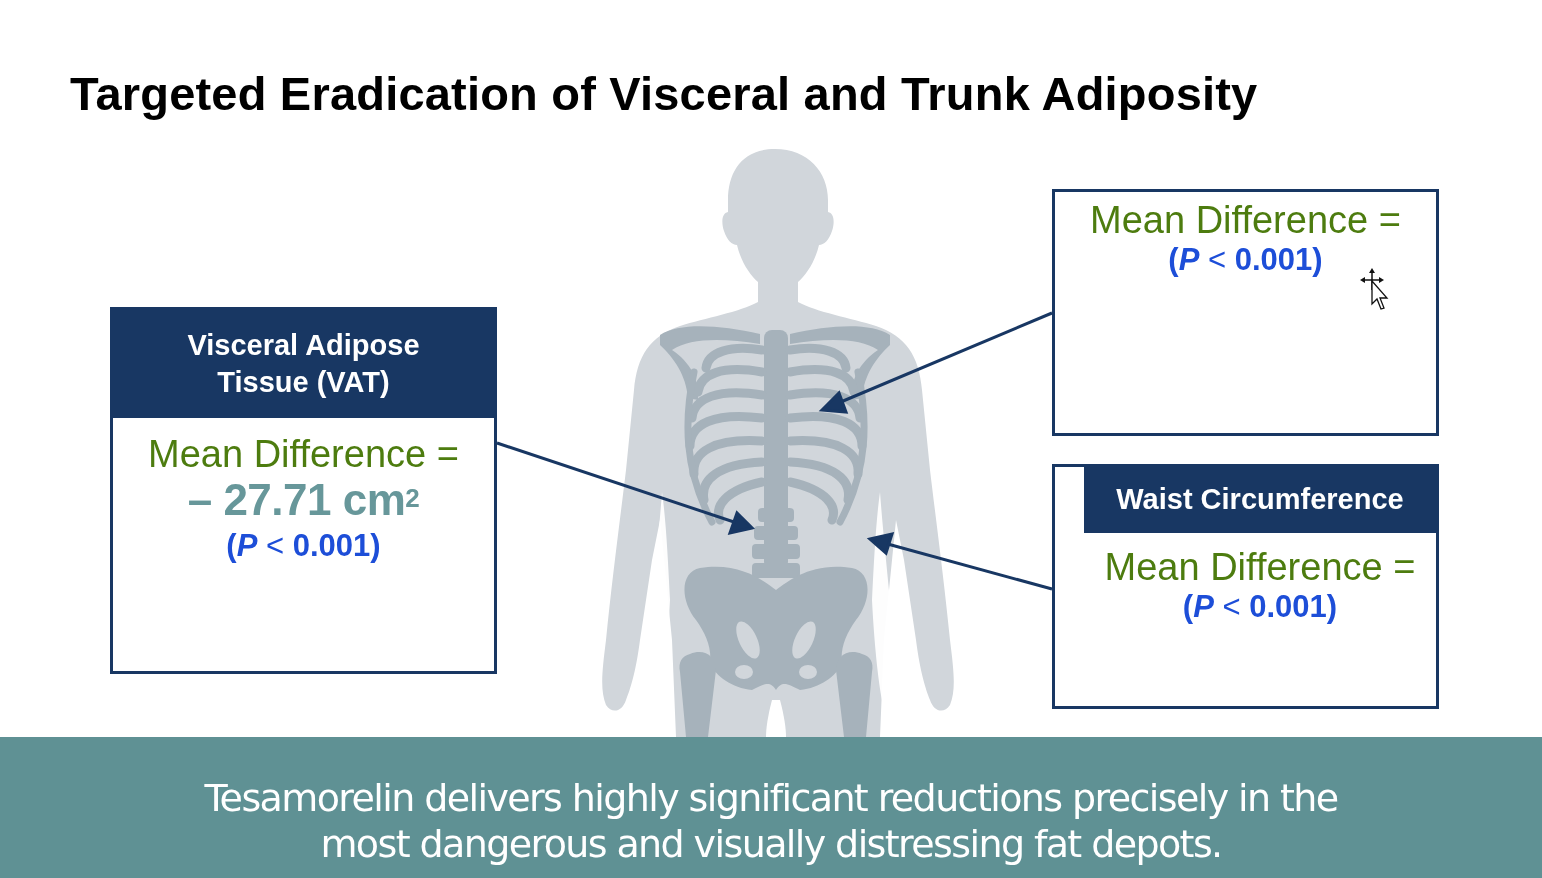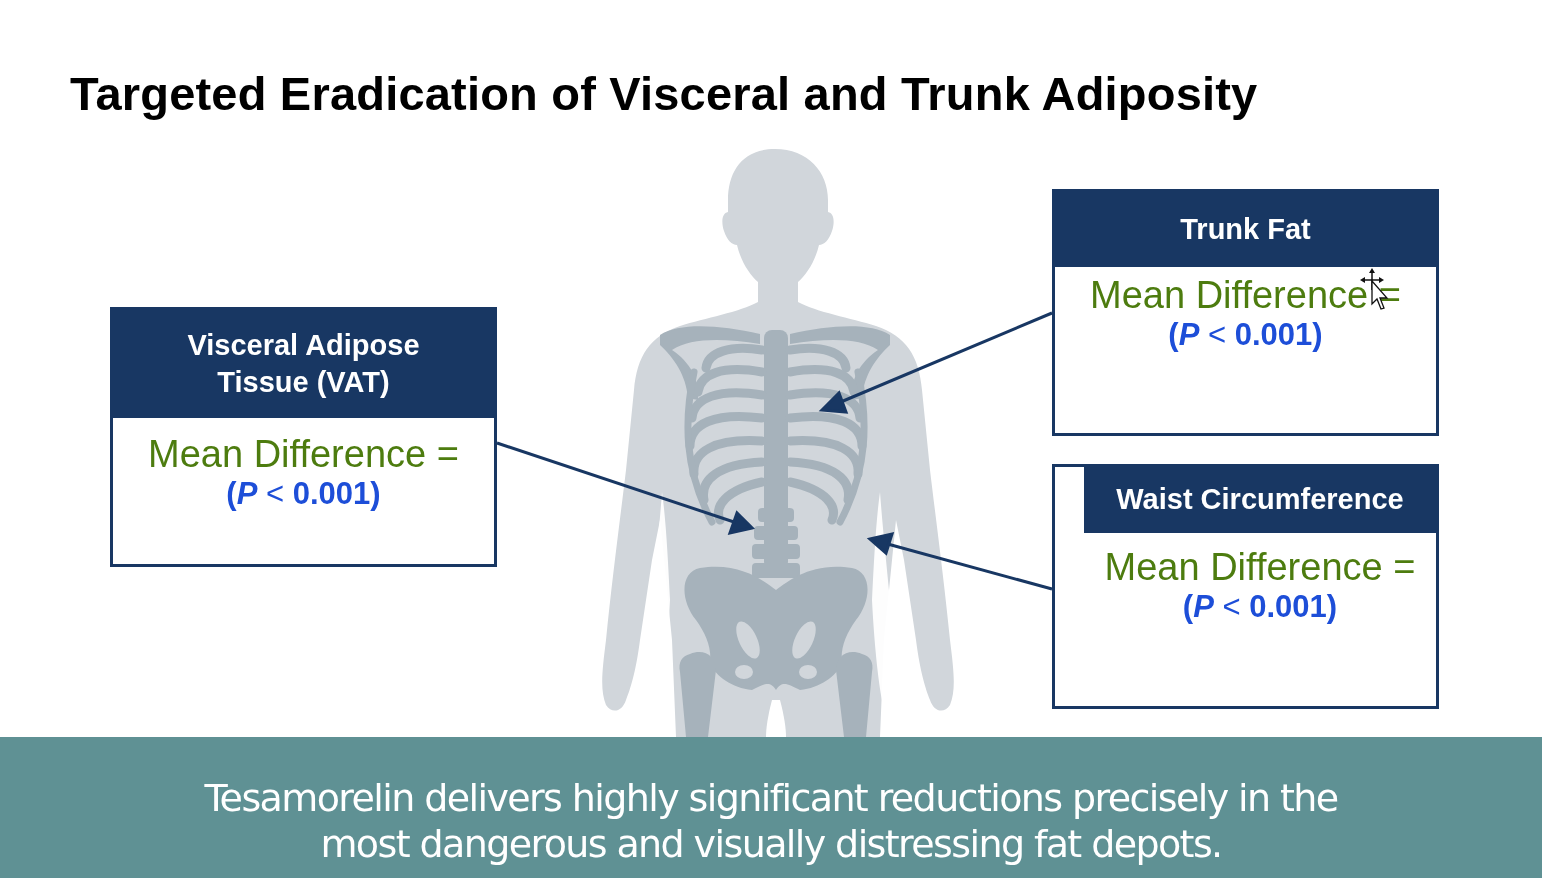--- a/index.html
+++ b/index.html
@@ -25,21 +25,21 @@
     line-height:1.28;
   }
   .card-body { padding-top:14px; }
   .md { font-size:38px; color:#4d7c0f; line-height:40px; }
   .val { font-size:44px; font-weight:700; color:#67979a; line-height:52px; letter-spacing:-0.5px; }
   .val sup { font-size:26px; vertical-align:top; position:relative; top:-2px; }
   .pv { font-size:31px; font-weight:700; color:#1d4ed8; line-height:40px; }
   .pv i { font-style:italic; }
   .pv .lt { font-weight:400; }
 
-  #card-vat { left:110px; top:307px; width:387px; height:260px; }
+  #card-vat { left:110px; top:307px; width:387px; height:367px; }
   #card-vat .card-head { height:108px; font-size:29px; }
   #card-vat .card-body { padding-top:16px; }
 
   #card-trunk { left:1052px; top:189px; width:387px; height:247px; }
   #card-trunk .card-head { height:75px; font-size:29px; }
   #card-trunk .card-body { padding-top:8px; }
 
   #card-waist { left:1052px; top:464px; width:387px; height:245px;padding-left:29px; }
   #card-waist .card-head { height:66px; font-size:29px; }
   #card-waist .card-body { padding-top:14px; }
@@ -138,28 +138,26 @@
     <polygon points="870,539 892,534 886,553"></polygon>
   </g>
 </svg>
 
 <div class="card" id="card-vat">
   <div class="card-head">
     <span style="width:280px;">Visceral Adipose Tissue (VAT)</span>
   </div>
   <div class="card-body">
     <div class="md">Mean Difference =</div>
+    <div class="val"><span>– 27.71 cm</span><sup>2</sup></div>
     <div class="pv">(<i>P</i> <span class="lt">&lt;</span> <span>0.001</span>)</div>
   </div>
 </div>
 
 <div class="card" id="card-trunk">
-  <div class="card-head">
-    <span>Trunk Fat</span>
-  </div>
   <div class="card-body">
     <div class="md">Mean Difference =</div>
     <div class="pv">(<i>P</i> <span class="lt">&lt;</span> <span>0.001</span>)</div>
   </div>
 </div>
 
 <div class="card" id="card-waist">
   <div class="card-head">
     <span>Waist Circumference</span>
   </div>

